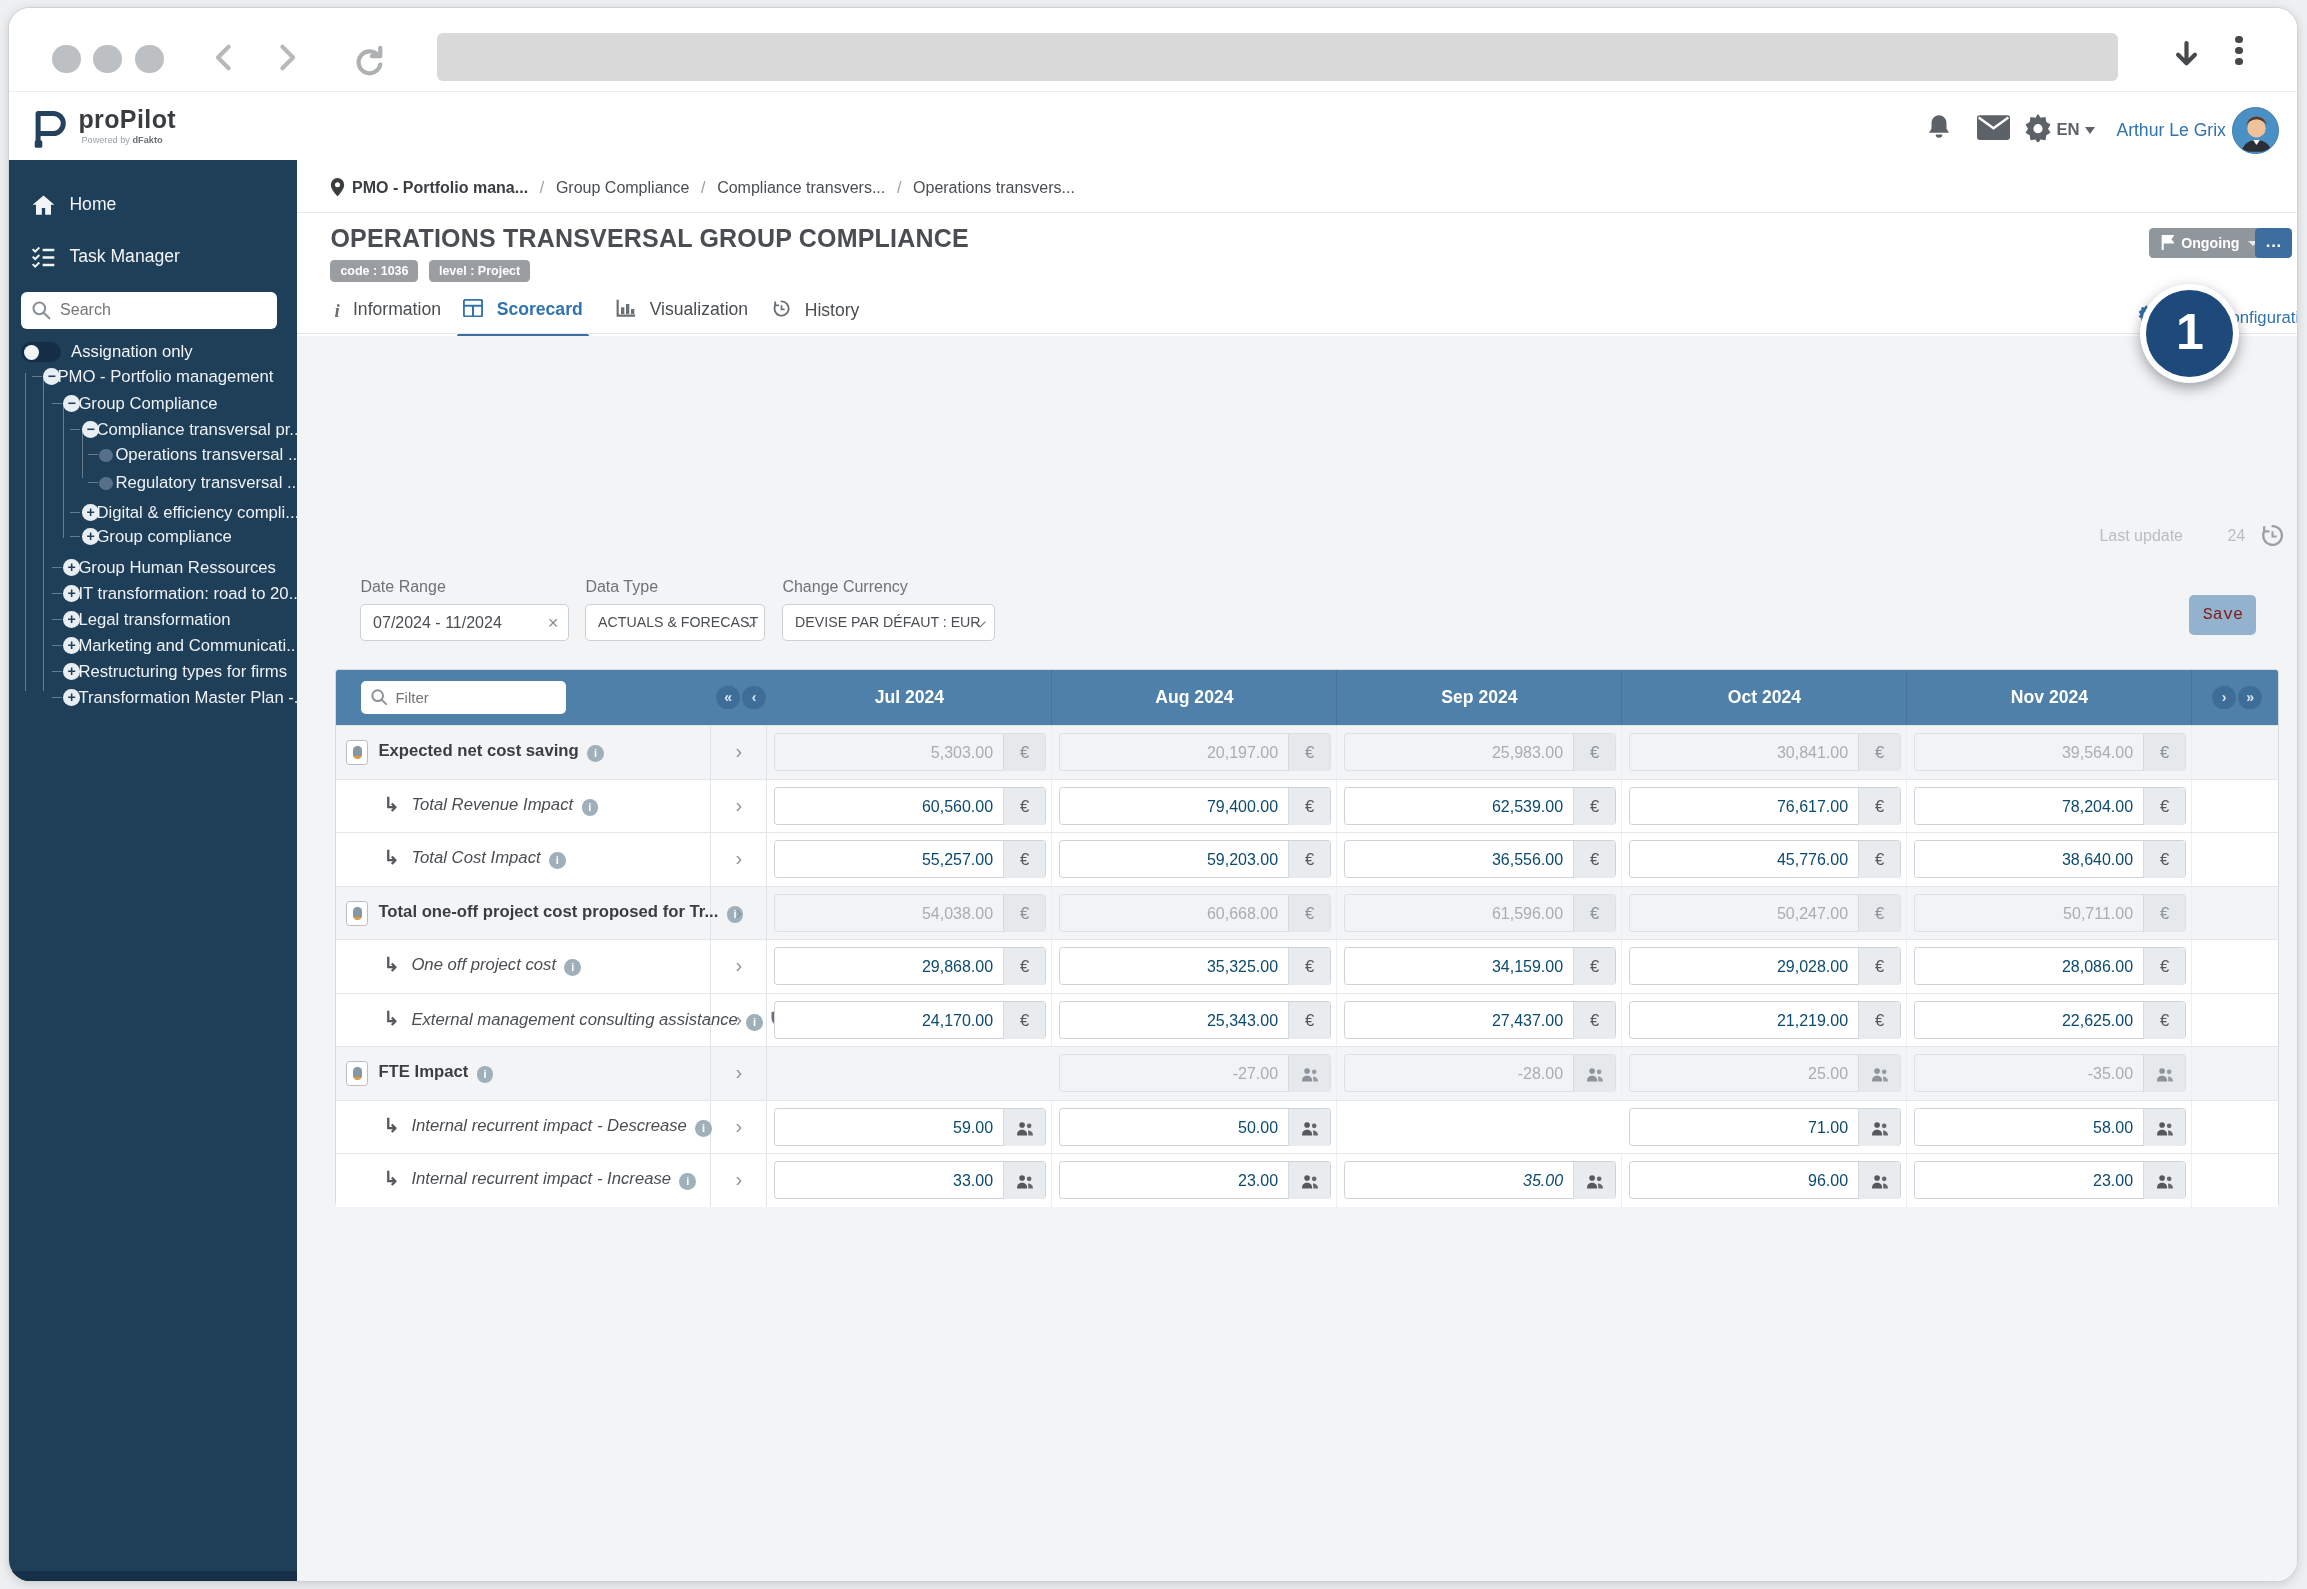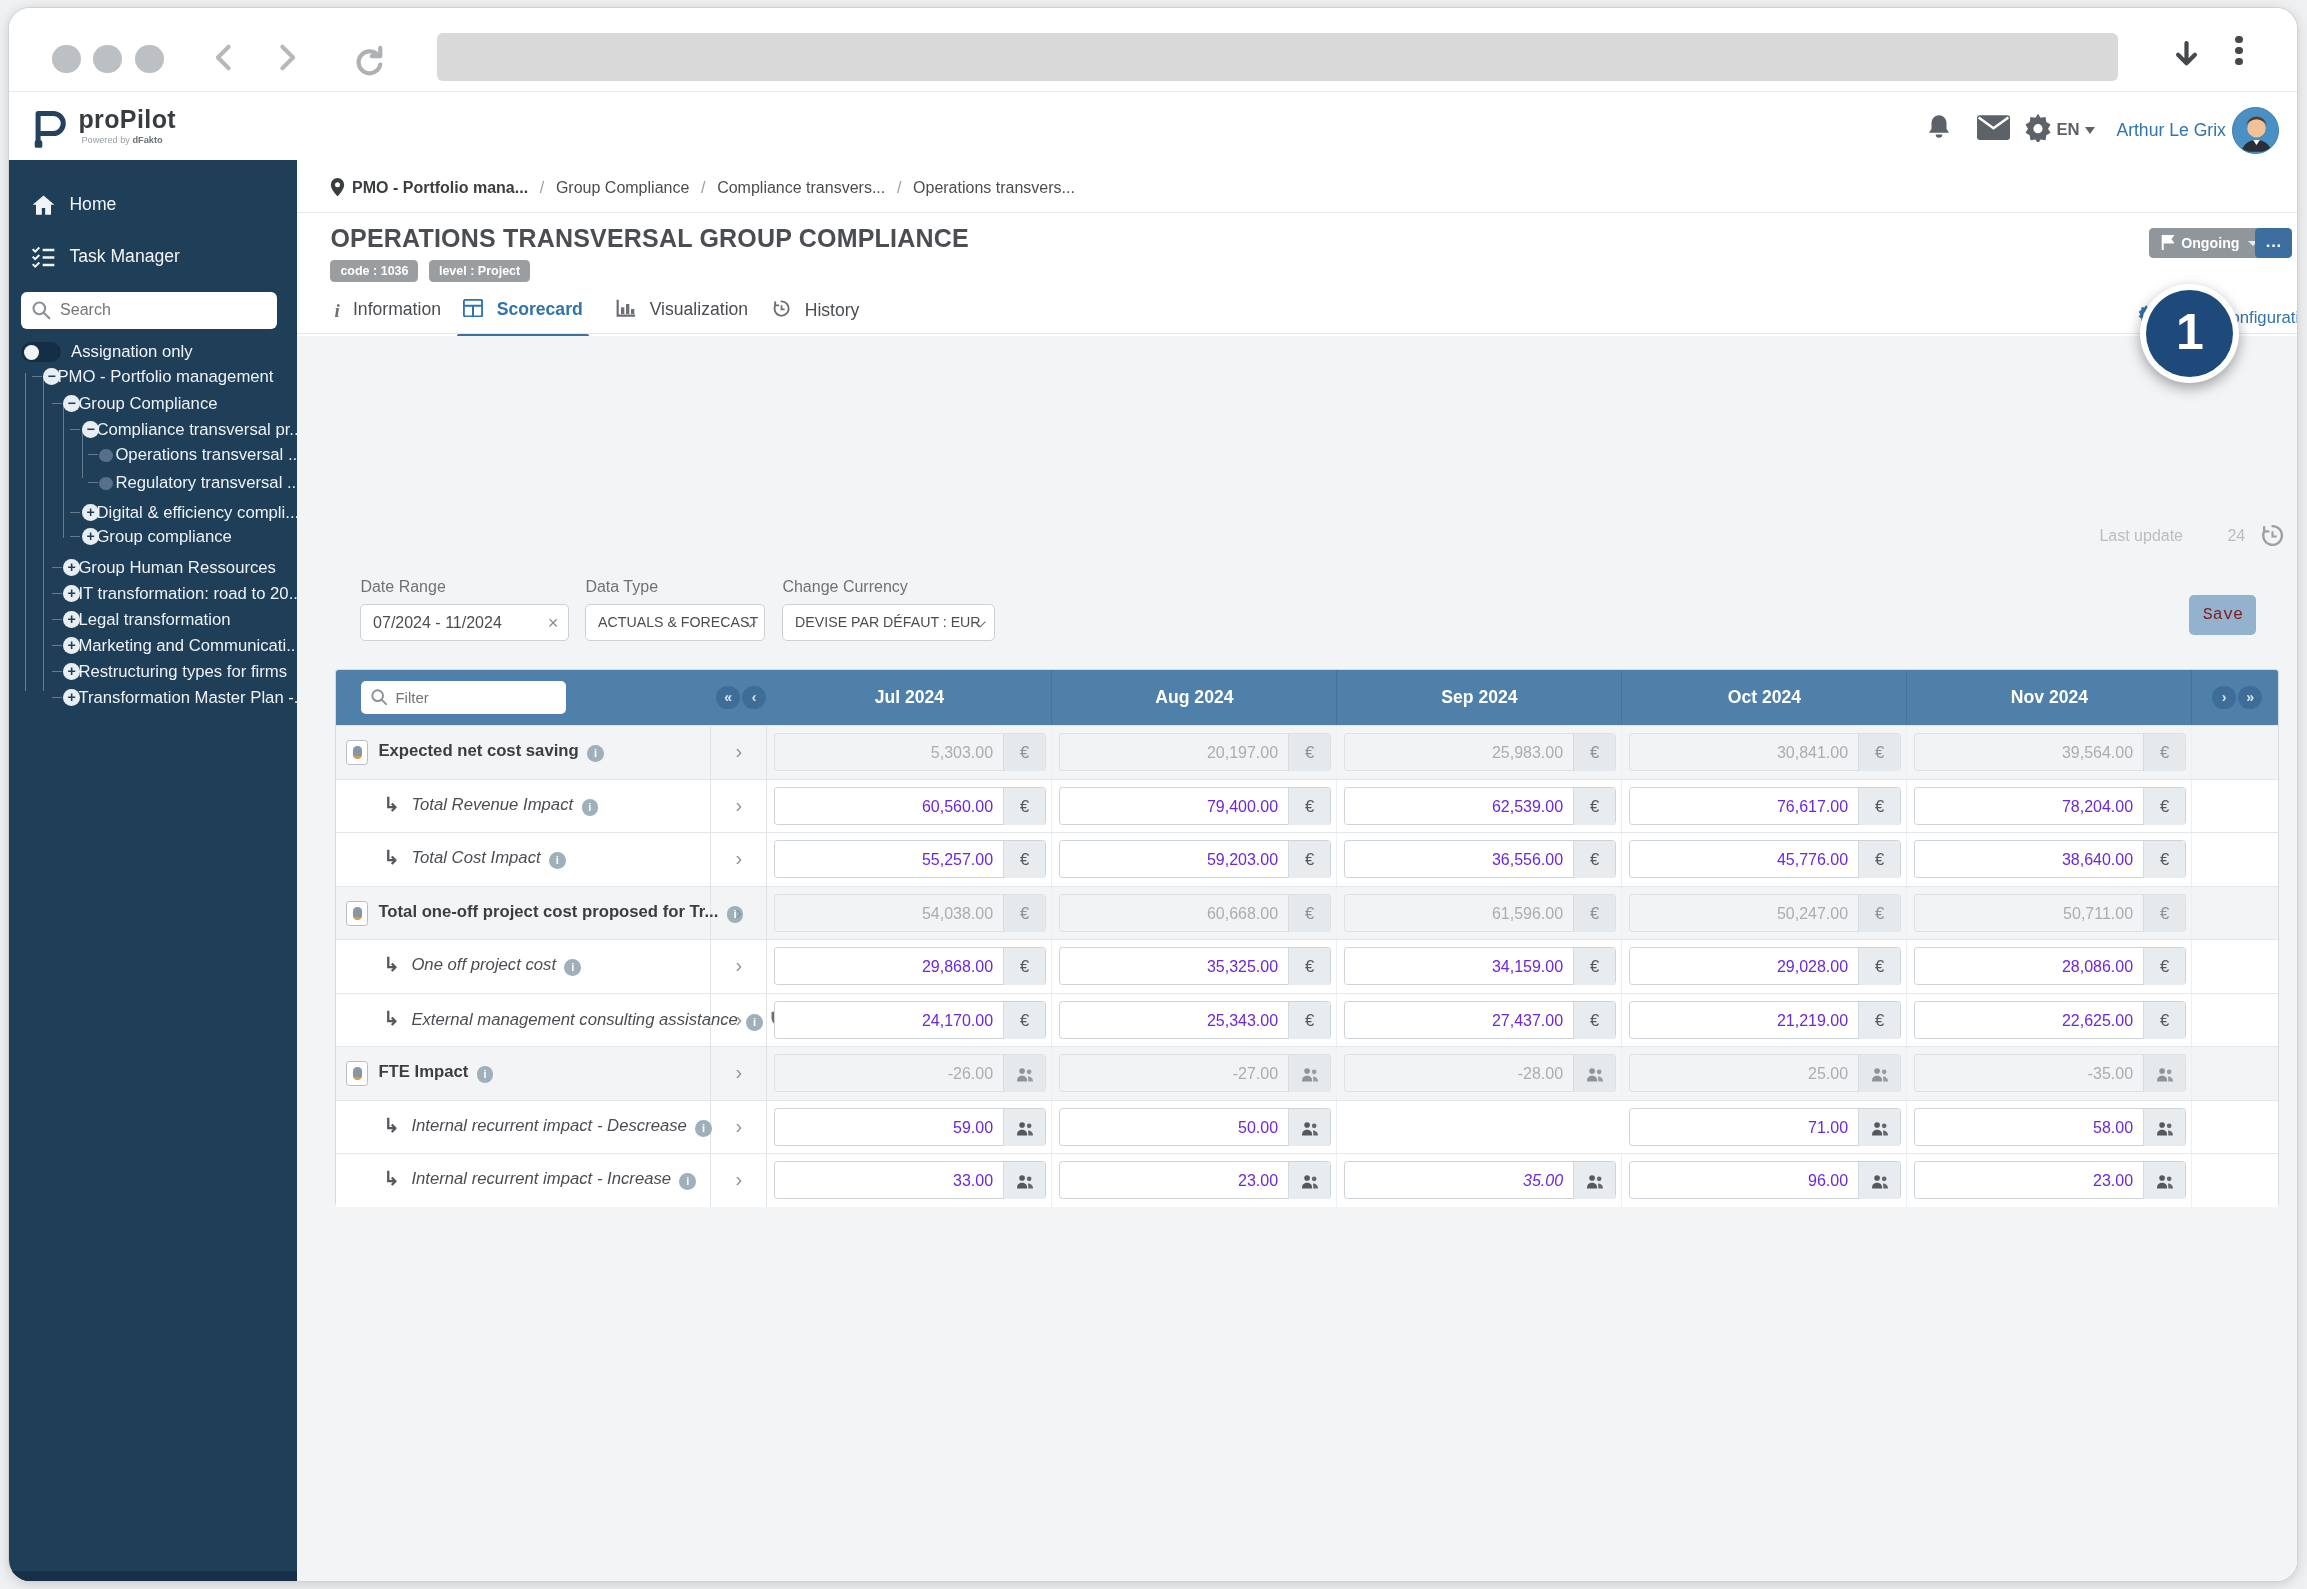--- a/index.html
+++ b/index.html
@@ -94,21 +94,21 @@
   .ct{position:absolute;left:1856px;top:0;width:87px;height:100%;}
   .gicon{position:absolute;left:10px;top:14.2px;width:22px;height:25px;border:0.8px solid #b9bec2;border-radius:3.3px;background:#fff;}
   .gicon i{position:absolute;left:5.9px;top:5px;width:8.4px;height:13.4px;border-radius:4.2px;background:#8796a3;border-bottom:3.3px solid #d99a4e;}
   .glabel{position:absolute;left:42px;top:15px;font-size:16.7px;font-weight:700;color:#3b3e41;white-space:nowrap;}
   .carrow{position:absolute;left:47px;top:13.4px;font-size:19px;font-weight:700;color:#55595d;}
   .clabel{position:absolute;left:75px;top:15px;font-size:16.7px;font-style:italic;color:#4a4e52;white-space:nowrap;}
   .info{display:inline-block;width:16.7px;height:16.7px;border-radius:50%;background:#9fb0ba;color:#fff;font-size:11px;font-weight:700;
     font-style:normal;text-align:center;line-height:16.7px;margin-left:8.4px;vertical-align:-1.7px;}
   .shield{display:inline-block;margin-left:6.7px;vertical-align:-3.3px;}
   .valbox{position:absolute;left:6.7px;top:7.5px;width:272px;height:38px;background:#fff;border:0.8px solid #cdd3d8;border-radius:3.3px;}
-  .valbox .num{position:absolute;right:52px;top:0;height:37px;line-height:37px;font-size:16px;color:#6d28d9;}
+  .valbox .num{position:absolute;right:52px;top:0;height:37px;line-height:37px;font-size:16px;color:#0c4a6e;}
   .valbox .unit{position:absolute;right:0;top:0;width:42px;height:37px;background:#e9ecef;border-left:0.8px solid #d6dbdf;border-radius:0 3.3px 3.3px 0;
     text-align:center;line-height:37px;font-size:16.7px;color:#55595d;}
   .valbox.ro{background:#f1f3f4;border-color:#dde1e4;}
   .valbox.ro .num{color:#a9aeb3;}
   .valbox.ro .unit{background:#e6e9ec;color:#8d939a;}
   .unit svg{vertical-align:middle;}
   
   .ann{position:absolute;left:2131px;top:276px;width:99px;height:99px;border-radius:50%;background:#fff;
     box-shadow:0 5px 13.4px rgba(0,0,0,.35);z-index:50;}
   .ann .inner{position:absolute;left:5.9px;top:5.9px;width:87px;height:87px;border-radius:50%;background:#1d4a7a;
@@ -646,31 +646,20 @@
               <div class="ct"></div>
             </div>
             <div class="trow group" style="top: 376px;">
               <div class="cl">
                 <span class="gicon">
                   <i></i>
                 </span>
                 <span class="glabel">FTE Impact<span class="info">i</span></span>
               </div>
               <div class="cc">›</div>
-              <div class="cv" style="left: 431px;">
-                <div class="valbox ro">
-                  <span class="num">-26.00</span>
-                  <span class="unit"><svg width="20" height="18.4" viewBox="0 0 24 22">
-                      <circle cx="8.5" cy="6" r="3.4" fill="currentColor"></circle>
-                      <path d="M2.5 17.5 c0-4 2.8-5.8 6-5.8 s6 1.8 6 5.8 v1.2 h-12z" fill="currentColor"></path>
-                      <circle cx="17" cy="7" r="2.8" fill="currentColor" opacity=".9"></circle>
-                      <path d="M15.6 12.6 c3.2.2 5.9 1.8 5.9 5 v1.1 h-5.5z" fill="currentColor" opacity=".9"></path>
-                    </svg></span>
-                </div>
-              </div>
               <div class="cv" style="left: 716px;">
                 <div class="valbox ro">
                   <span class="num">-27.00</span>
                   <span class="unit"><svg width="20" height="18.4" viewBox="0 0 24 22">
                       <circle cx="8.5" cy="6" r="3.4" fill="currentColor"></circle>
                       <path d="M2.5 17.5 c0-4 2.8-5.8 6-5.8 s6 1.8 6 5.8 v1.2 h-12z" fill="currentColor"></path>
                       <circle cx="17" cy="7" r="2.8" fill="currentColor" opacity=".9"></circle>
                       <path d="M15.6 12.6 c3.2.2 5.9 1.8 5.9 5 v1.1 h-5.5z" fill="currentColor" opacity=".9"></path>
                     </svg></span>
                 </div>

